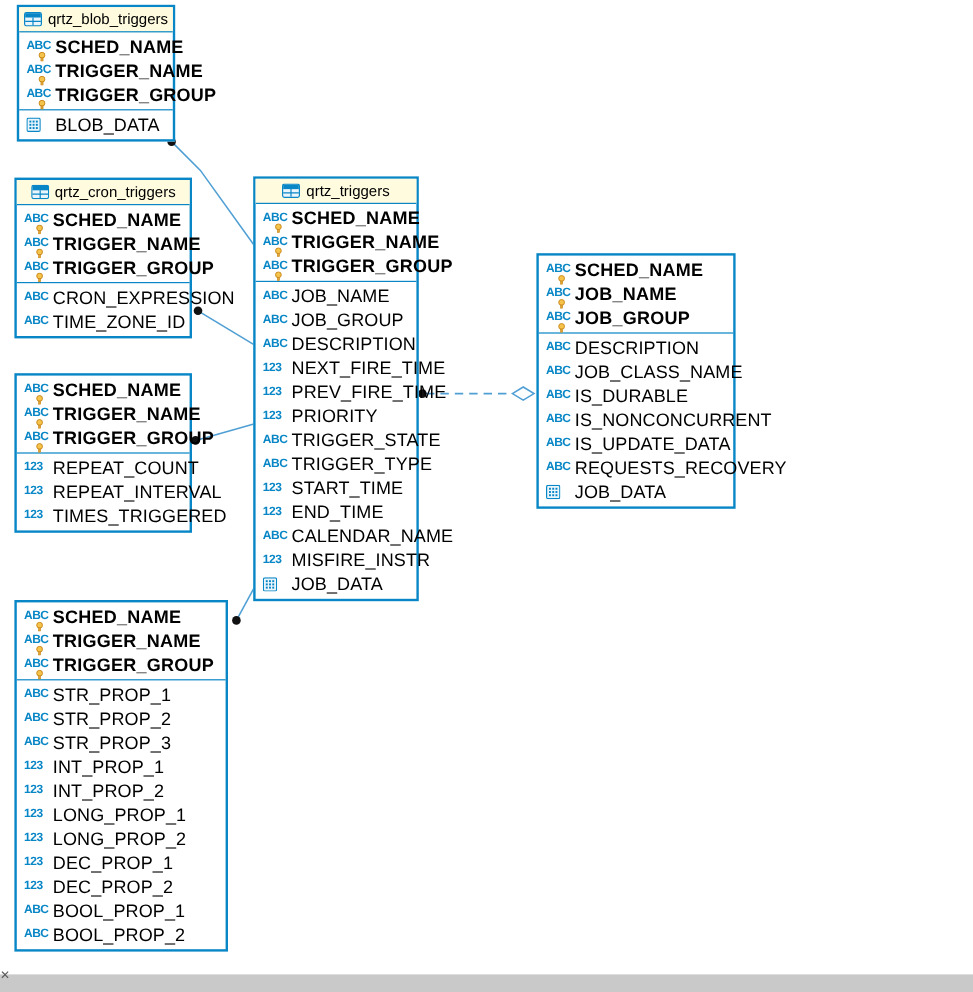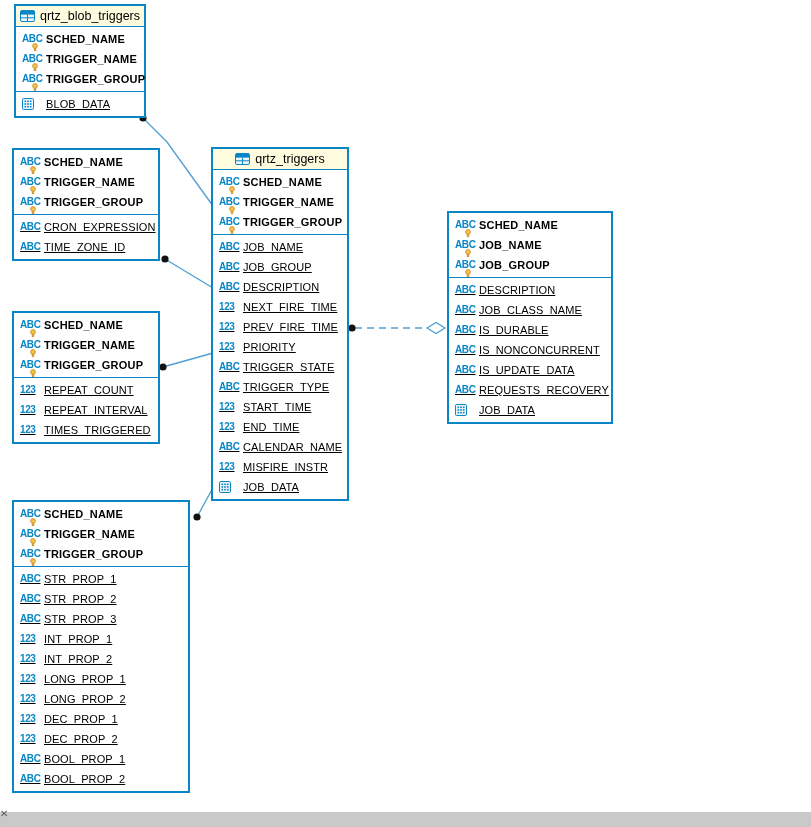--- a/index.html
+++ b/index.html
@@ -21,31 +21,31 @@
     border:2px solid var(--accent);
   }
   .entity-header{
     height:21px;background:var(--entity_header_bg);
     border-bottom:1px solid var(--accent);
     display:flex;align-items:center;justify-content:center;gap:5px;
     font-size:12.5px;color:#000;white-space:nowrap;
   }
   .tbl-icon{display:flex;align-items:center;}
   .sec{padding:2px 0;}
-  .sec + .sec{border-top:1px solid var(--accent);text-decoration:underline;}
+  .sec + .sec{border-top:1px solid var(--accent);}
   .col-row{height:20px;display:flex;align-items:center;padding-left:6px;white-space:nowrap;}
   .type-icon{
     position:relative;width:24px;flex:0 0 24px;display:flex;align-items:center;
   }
   .ticon{
     font-size:10px;font-weight:bold;color:var(--accent);
     letter-spacing:-0.4px;line-height:1;font-family:"Liberation Sans",sans-serif;
   }
   .key-dot{position:absolute;left:9px;top:9px;line-height:0;}
-  .col-label{font-size:11px;color:#000;letter-spacing:0.1px;}
+  .col-label{font-size:15px;color:#000;letter-spacing:0.1px;}
   .col-row.pk .col-label{font-weight:bold;letter-spacing:0.2px;}
   .watermark{
     position:absolute;right:2px;top:795px;z-index:3;
     font-size:17px;color:var(--watermark);letter-spacing:0.5px;white-space:nowrap;
   }
   .bottom-bar{
     position:absolute;left:0;right:0;top:812px;height:15px;z-index:2;
     background:var(--bottom_bar);
   }
   .corner-glyph{
@@ -138,20 +138,31 @@
                 <rect x="7.9" y="7.9" width="1.6" height="1.6"></rect>
               </g>
             </svg>
           </span>
           <span class="col-label">BLOB_DATA</span>
         </div>
       </div>
     </div>
 
   <div class="entity" style="left:12px;top:148px;width:148px">
+      <div class="entity-header">
+        <span class="tbl-icon">
+          <svg width="15" height="12" viewBox="0 0 15 12">
+            <rect x="0.5" y="0.5" width="14" height="11" rx="1.5" fill="#eaf5fc" stroke="var(--accent)"></rect>
+            <rect x="1" y="1" width="13" height="3.6" fill="var(--accent)"></rect>
+            <line x1="7.5" y1="4.6" x2="7.5" y2="11" stroke="var(--accent)"></line>
+            <line x1="1" y1="7.8" x2="14" y2="7.8" stroke="var(--accent)"></line>
+          </svg>
+        </span>
+        <span class="entity-title">qrtz_cron_triggers</span>
+      </div>
       <div class="sec">
         <div class="col-row pk">
           <span class="type-icon">
             <span class="ticon">ABC</span>
             <span class="key-dot"><svg width="8" height="9" viewBox="0 0 8 9">
                 <circle cx="4" cy="3" r="2.4" fill="#f6c44a" stroke="#c8881e" stroke-width="0.8"></circle>
                 <rect x="3.1" y="5.2" width="1.8" height="2.6" fill="#e0a52e" stroke="#c8881e" stroke-width="0.5"></rect>
               </svg></span>
           </span>
           <span class="col-label">SCHED_NAME</span>

